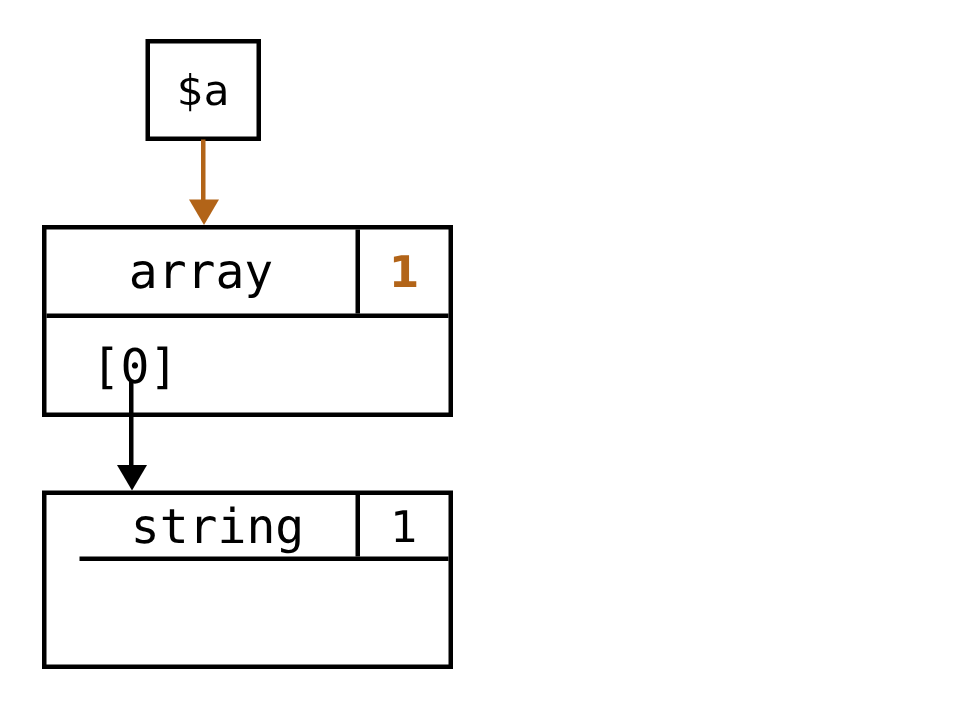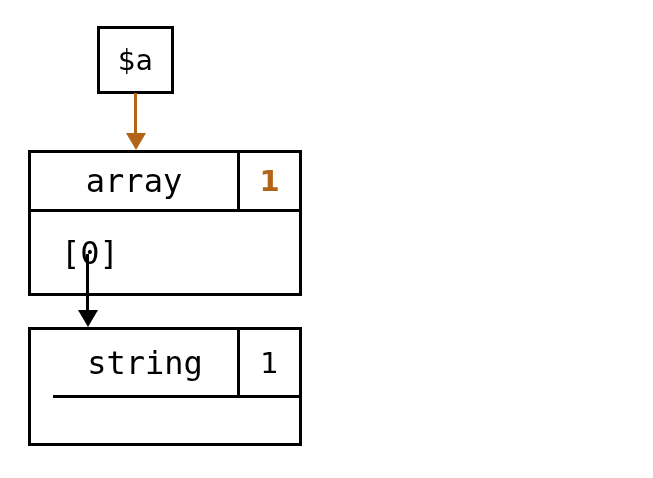--- a/index.html
+++ b/index.html
@@ -25,26 +25,26 @@
     font-size: 28px;
   }
 
   
   .zval {
     position: absolute;
     border: 3px solid #000;
     background: #fff;
     display: flex; flex-direction: column;
   }
-  .zval-array  { left: 28px; top: 150px; width: 274px; height: 146px; }
+  .zval-array  { left: 28px; top: 150px; width: 274px; height: 128px; }
   .zval-string { left: 28px; top: 327px; width: 274px; height: 119px; }
 
   .zval .header { display: flex; border-bottom: 3px solid #000; }
   .zval-array  .header { height: 59px; }
-  .zval-string .header { height: 68px; margin-left: 22px; }
+  .zval-string .header { height: 44px; margin-left: 22px; }
 
   .type-cell {
     flex: 1;
     display: flex; align-items: center; justify-content: center;
     font-family: "DejaVu Sans Mono", "Liberation Mono", monospace;
     font-size: 32px;
   }
   .refcount-cell {
     width: 62px;
     border-left: 3px solid #000;

